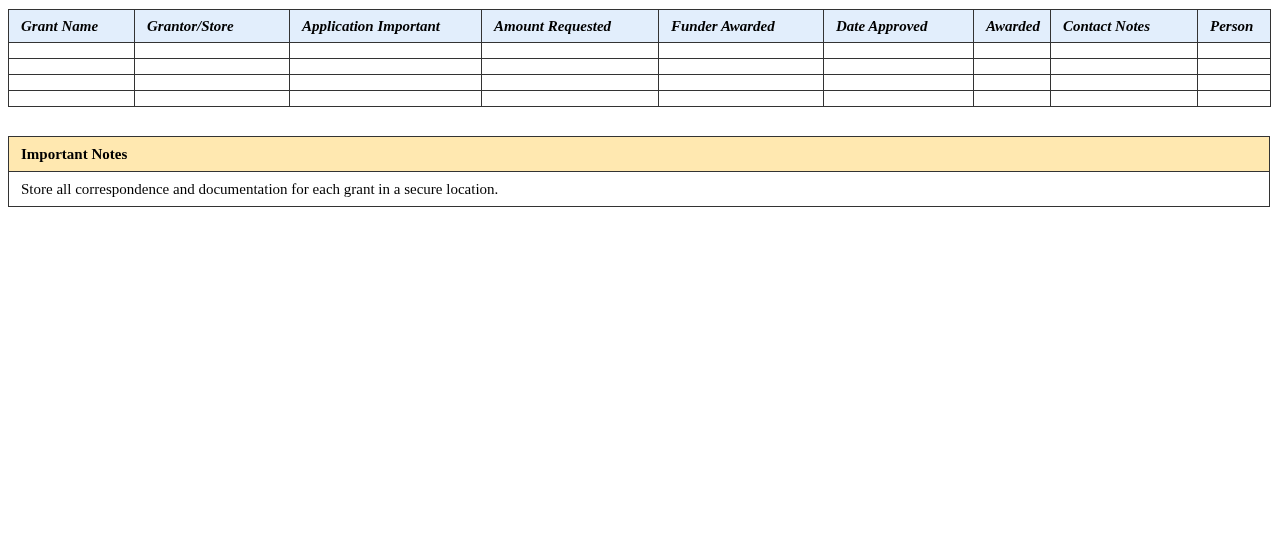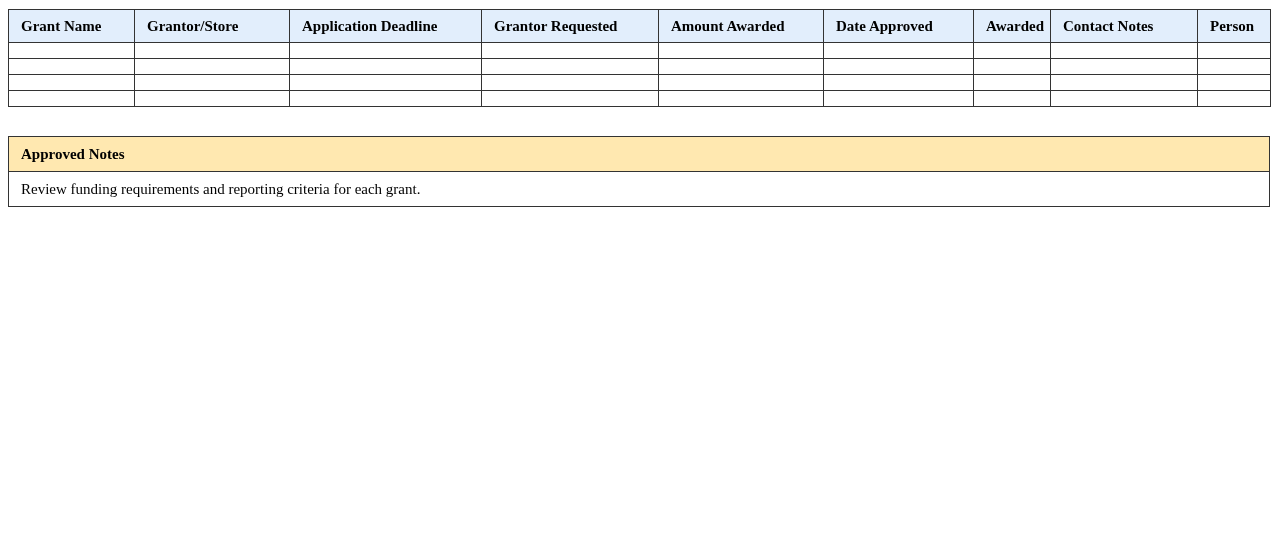--- a/index.html
+++ b/index.html
@@ -1,19 +1,19 @@
 <!DOCTYPE html>
 <html><head>
   <meta charset="utf-8">
   <style>
     html, body { margin: 0; padding: 0; background: #ffffff; }
     body { width: 1278px; height: 550px; position: relative; font-family: "Liberation Serif", serif; color: #000; }
     table { border-collapse: collapse; position: absolute; left: 8px; width: 1262px; table-layout: fixed; }
     #tracker { top: 9px; }
-    #tracker th, #tracker td { border: 1px solid #333; font-size: 15px; text-align: left; }
+    #tracker th, #tracker td { border: 1px solid #333; font-size: 15px; text-align: left; font-style: italic; }
     #tracker th { background: #e2eefc; font-weight: bold; height: 32px; padding: 0 12px; vertical-align: middle; }
     #tracker td { height: 15px; padding: 0; }
     #notes { top: 136px; }
     #notes th, #notes td { border: 1px solid #333; font-size: 15px; text-align: left; padding: 0 12px; height: 34px; vertical-align: middle; }
     #notes th { background: #ffe8b0; font-weight: bold; }
   </style>
 </head>
 <body>
 
 <table id="tracker">
@@ -25,23 +25,23 @@
       <col style="width:165px">
       <col style="width:150px">
       <col style="width:77px">
       <col style="width:147px">
       <col style="width:73px">
   </colgroup>
   <thead>
     <tr>
       <th>Grant Name</th>
       <th>Grantor/Store</th>
-      <th>Application Deadline</th>
-      <th>Grantor Requested</th>
-      <th>Amount Awarded</th>
+      <th>Application Important</th>
+      <th>Amount Requested</th>
+      <th>Funder Awarded</th>
       <th>Date Approved</th>
       <th>Awarded</th>
       <th>Contact Notes</th>
       <th>Person</th>
     </tr>
   </thead>
   <tbody>
     <tr>
       <td></td>
       <td></td>
@@ -85,21 +85,21 @@
       <td></td>
       <td></td>
       <td></td>
     </tr>
   </tbody>
 </table>
 
 <table id="notes">
   <thead>
     <tr>
-      <th>Approved Notes</th>
+      <th>Important Notes</th>
     </tr>
   </thead>
   <tbody>
     <tr>
-        <td>Review funding requirements and reporting criteria for each grant.</td>
+        <td>Store all correspondence and documentation for each grant in a secure location.</td>
       </tr>
   </tbody>
 </table>
 
 </body></html>

